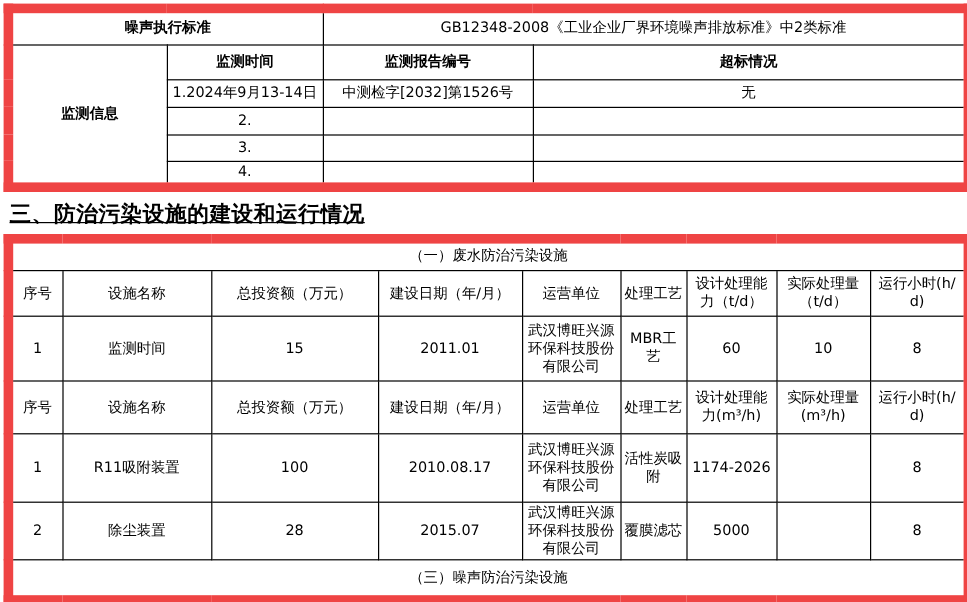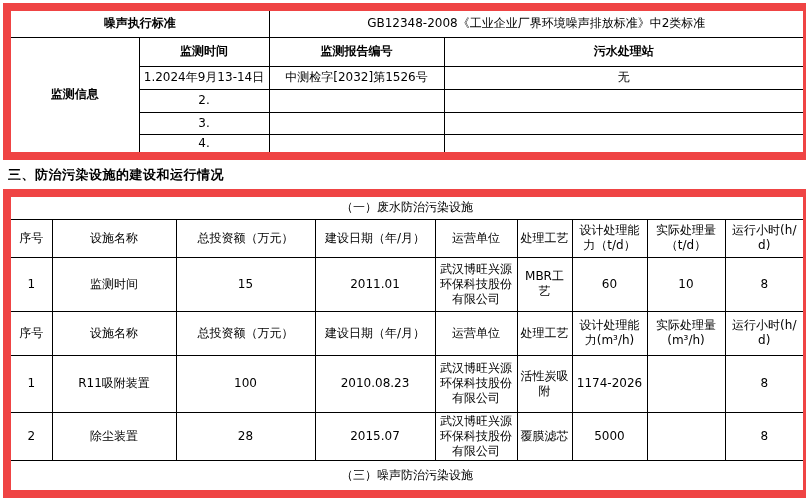--- a/index.html
+++ b/index.html
@@ -31,23 +31,24 @@
     padding: 1px 3px;
     overflow: hidden;
     word-break: break-all;
   }
   .b { font-weight: bold; }
   .f13 { font-size: 13px; }
   .left { text-align: left; padding-left: 5px; }
   .u { text-underline-offset: 2px; }
   .section-title {
     font-weight: bold;
-    font-size: 13px;
+    font-size: 18px;
     margin: 6px 0 5px 5px;
     letter-spacing: 0.5px;
+    text-decoration: underline;
   }
   
   .h30 { height: 30px; } .h29 { height: 29px; }
   .h23 { height: 23px; } .h22 { height: 22px; }
   
   .h26 { height: 26px; } .h38 { height: 38px; } .h54 { height: 54px; }
   .hs23 { height: 23px; } .h44 { height: 44px; } .h57 { height: 57px; }
   .h48 { height: 48px; } .h34 { height: 34px; }
 </style>
 </head>
@@ -64,21 +65,21 @@
     </colgroup>
     <tbody>
         <tr class="h30">
       <td colspan="2" class="b f13">噪声执行标准</td>
       <td colspan="2"><span>GB12348-2008《</span><span class="u">工业企业厂界环境噪声排放标准</span><span>》中2类标准</span></td>
     </tr>
     <tr class="h29">
       <td rowspan="5" class="b f13">监测信息</td>
       <td class="b f13">监测时间</td>
       <td class="b f13">监测报告编号</td>
-      <td class="b f13">污水处理站</td>
+      <td class="b f13">超标情况</td>
     </tr>
     <tr class="h23">
       <td class="left">1.2024年9月13-14日</td>
       <td>中测检字[2032]第1526号</td>
       <td>无</td>
     </tr>
     <tr class="h23">
       <td class="left">2.</td>
       <td></td>
       <td></td>
@@ -146,21 +147,21 @@
       <td>运营单位</td>
       <td>处理工艺</td>
       <td>设计处理能力(m³/h)</td>
       <td>实际处理量(m³/h)</td>
       <td>运行小时(h/d)</td>
     </tr>
     <tr class="h57">
       <td class="left">1</td>
       <td>R11吸附装置</td>
       <td>100</td>
-      <td>2010.08.23</td>
+      <td>2010.08.17</td>
       <td>武汉博旺兴源环保科技股份有限公司</td>
       <td>活性炭吸附</td>
       <td>1174-2026</td>
       <td></td>
       <td>8</td>
     </tr>
     <tr class="h48">
       <td class="left">2</td>
       <td>除尘装置</td>
       <td>28</td>

